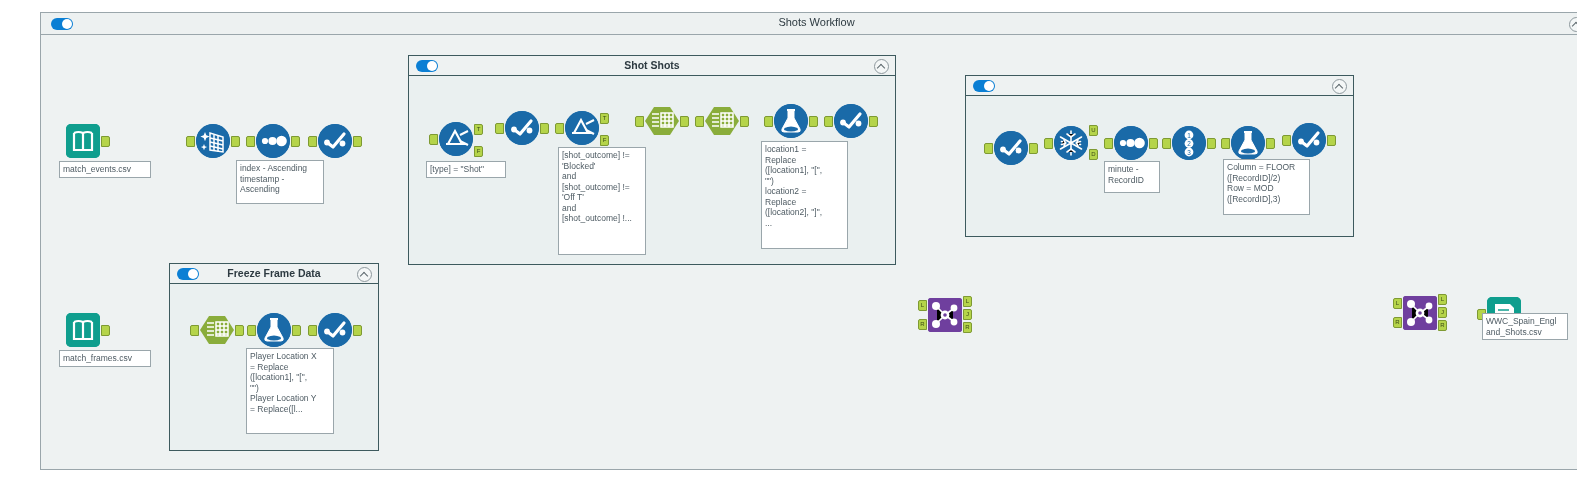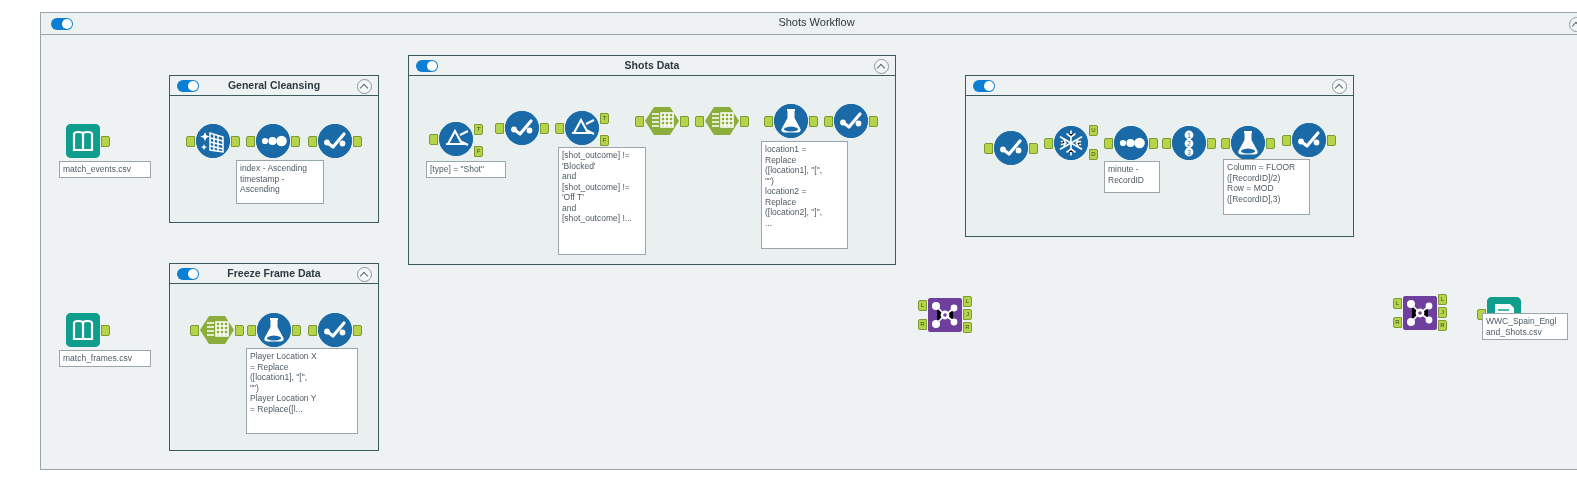--- a/index.html
+++ b/index.html
@@ -104,33 +104,25 @@
 
   <div class="wf-outer">
     <div class="wf-head">
       <div class="toggle"></div>
       <div class="wf-title">Shots Workflow</div>
       <div class="chev"></div>
     </div>
     <div class="wf-body"></div>
   </div>
 
-  <div class="cont" style="left:137px;top:75px;width:210px;height:148px;">
-    <div class="cont-head">
-      <div class="toggle"></div>
-      <div class="cont-title">General Cleansing</div>
-      <div class="chev"></div>
-    </div>
-    <div class="cont-body"></div>
-  </div>
 
   <div class="cont" style="left:376px;top:55px;width:488px;height:210px;">
     <div class="cont-head">
       <div class="toggle"></div>
-      <div class="cont-title">Shots Data</div>
+      <div class="cont-title">Shot Shots</div>
       <div class="chev"></div>
     </div>
     <div class="cont-body"></div>
   </div>
 
   <div class="cont" style="left:137px;top:263px;width:210px;height:188px;">
     <div class="cont-head">
       <div class="toggle"></div>
       <div class="cont-title">Freeze Frame Data</div>
       <div class="chev"></div>
@@ -353,21 +345,21 @@
         <circle cx="17" cy="17" r="17" fill="#1a6aa8"></circle>
         <path d="M14 7 L20 7 L20 14 L26 25 Q27 28 24 28 L10 28 Q7 28 8 25 L14 14 Z" fill="#ffffff" stroke="#ffffff" stroke-width="1"></path>
         <path d="M10.5 24 Q17 21 23.5 24 L24 26 Q17 29 10 26 Z" fill="#1a6aa8"></path>
         <circle cx="14.5" cy="24.5" r="1.6" fill="#1a6aa8"></circle>
         <path d="M13 6 L21 6" stroke="#ffffff" stroke-width="2"></path>
       </svg>
     </div>
     <div class="port in" style="left:-10px;top:12px;"></div>
     <div class="port out" style="left:35px;top:12px;"></div>
   </div>
-  <div class="anno" style="left:214px;top:348px;width:112px;height:86px;">Player Location X
+  <div class="anno" style="left:214px;top:348px;width:88px;height:86px;">Player Location X
 = Replace
 ([location1], "[",
 "")
 Player Location Y
 = Replace([l...</div>
 
   <div class="node" style="left:286px;top:313px;">
     <div class="circ">
       <svg viewBox="0 0 34 34" width="34" height="34">
         <circle cx="17" cy="17" r="17" fill="#1a6aa8"></circle>

